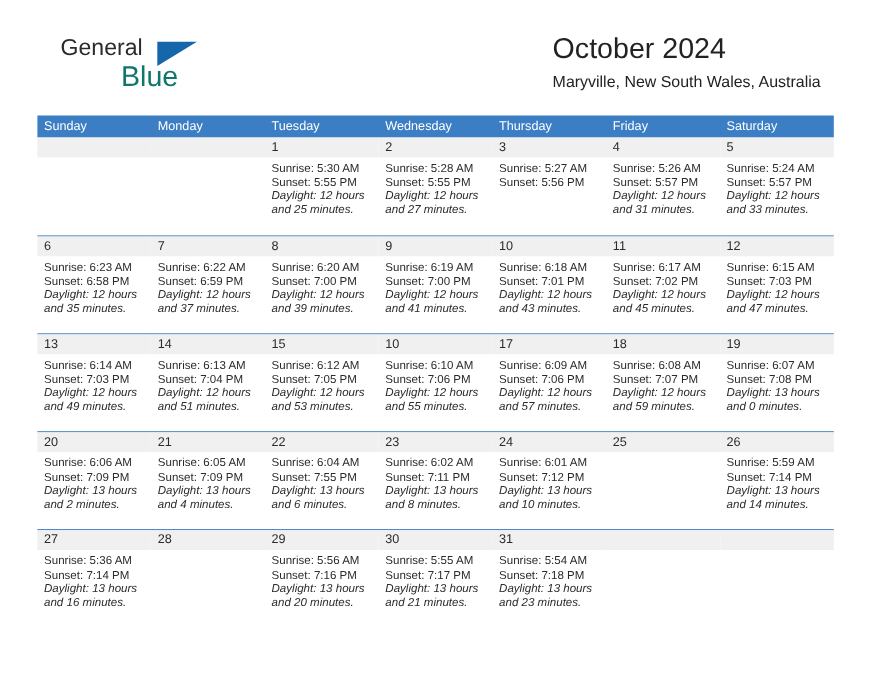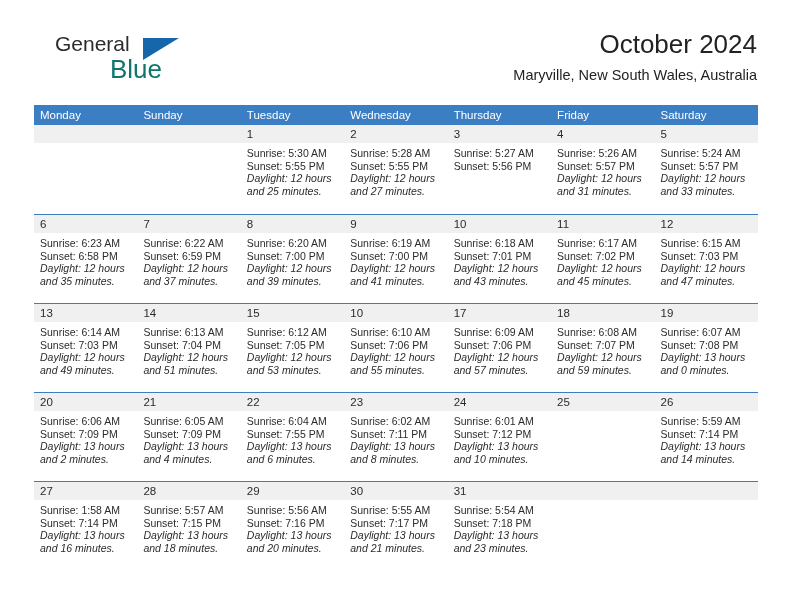--- a/index.html
+++ b/index.html
@@ -58,37 +58,36 @@
     position: absolute;
     left: 88px;
     top: 6px;
     width: 0;
     height: 0;
     border-left: 36px solid #1566ab;
     border-bottom: 22px solid transparent;
   }
   .title-block {
     position: absolute;
-    right: 0;
+    right: 11px;
     top: 0;
-    text-align: right;
+    text-align: left;
   }
   .cal-title {
     font-size: 26px;
     color: #222222;
     line-height: 32px;
     white-space: nowrap;
   }
   .cal-subtitle {
     font-size: 14.5px;
     color: #222222;
     line-height: 22px;
     margin-top: 4px;
     white-space: nowrap;
-    margin-left: 20px;
   }
 
   
   .calendar {
     position: absolute;
     left: 34px;
     top: 105px;
     width: 724px;
   }
   .weekday-row {
@@ -162,22 +161,22 @@
     <div class="title-block">
       <div class="cal-title">October 2024</div>
       <div class="cal-subtitle">Maryville, New South Wales, Australia</div>
     </div>
 
   </div>
 
   <div class="calendar">
 
     <div class="weekday-row">
+      <div class="weekday">Sunday</div>
       <div class="weekday">Monday</div>
-      <div class="weekday">Sunday</div>
       <div class="weekday">Tuesday</div>
       <div class="weekday">Wednesday</div>
       <div class="weekday">Thursday</div>
       <div class="weekday">Friday</div>
       <div class="weekday">Saturday</div>
     </div>
 
     <div id="weeks-container">
         <div class="week first">
           <div class="day-cell empty">
@@ -392,32 +391,27 @@
               <div>Sunrise: 5:59 AM</div>
               <div>Sunset: 7:14 PM</div>
               <div class="daylight-line">Daylight: 13 hours and 14 minutes.</div>
             </div>
           </div>
         </div>
         <div class="week">
           <div class="day-cell">
             <div class="day-num-band">27</div>
             <div class="day-body">
-              <div>Sunrise: 1:58 AM</div>
+              <div>Sunrise: 5:36 AM</div>
               <div>Sunset: 7:14 PM</div>
               <div class="daylight-line">Daylight: 13 hours and 16 minutes.</div>
             </div>
           </div>
           <div class="day-cell">
             <div class="day-num-band">28</div>
-            <div class="day-body">
-              <div>Sunrise: 5:57 AM</div>
-              <div>Sunset: 7:15 PM</div>
-              <div class="daylight-line">Daylight: 13 hours and 18 minutes.</div>
-            </div>
           </div>
           <div class="day-cell">
             <div class="day-num-band">29</div>
             <div class="day-body">
               <div>Sunrise: 5:56 AM</div>
               <div>Sunset: 7:16 PM</div>
               <div class="daylight-line">Daylight: 13 hours and 20 minutes.</div>
             </div>
           </div>
           <div class="day-cell">

